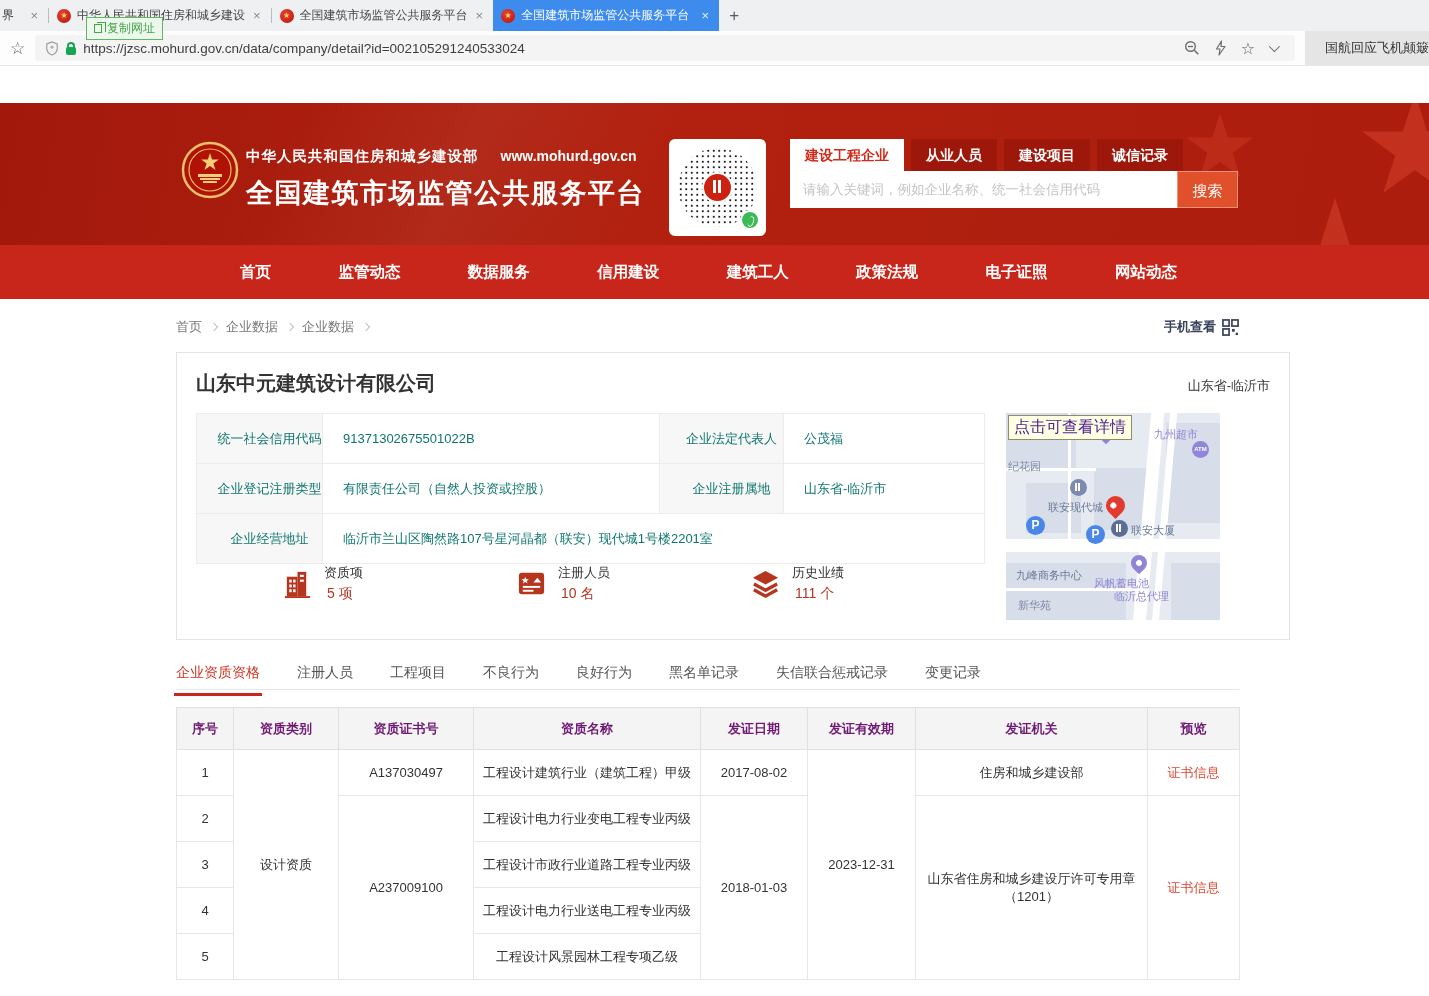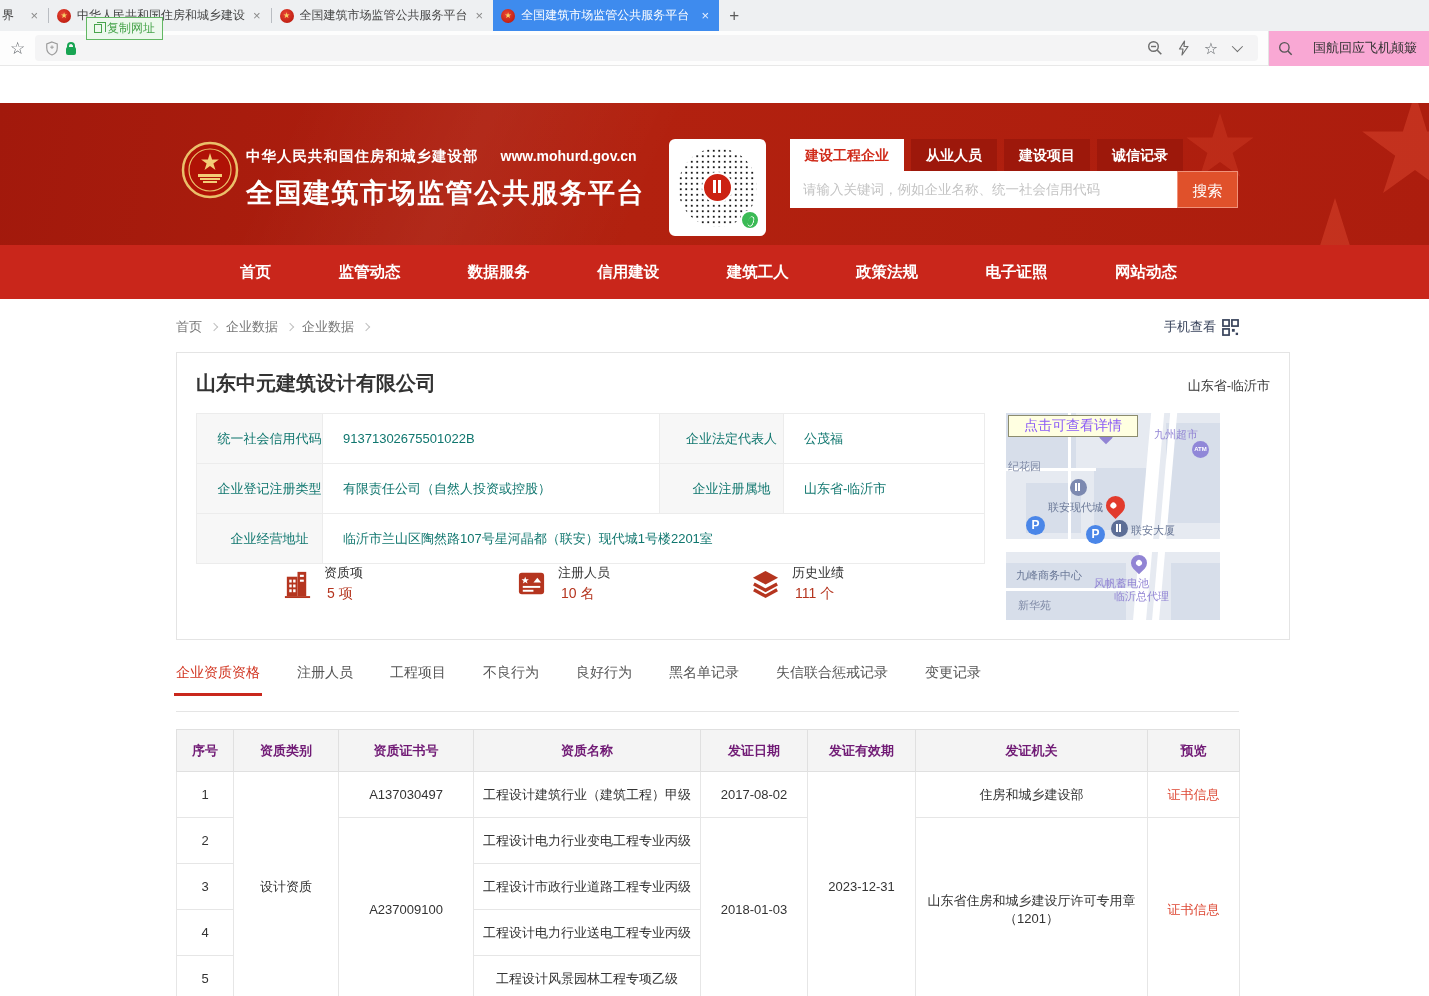--- a/index.html
+++ b/index.html
@@ -27,21 +27,21 @@
   .copyglyph::after { content:""; position:absolute; left:2px; top:-3px; width:8px; height:9px; border:1px solid #47a44b; border-bottom:none; border-left:none; }
 
   .urlbar { height:35px; background:#fdfdfd; border-bottom:1px solid #e8e8e8; display:flex; align-items:center; padding:0 0 0 10px; gap:10px; }
   .bm-star { font-size:17px; color:#5f6368; cursor:pointer; }
   .urlfield { flex:1; height:26px; background:#f4f4f5; border-radius:4px; display:flex; align-items:center; gap:7px; padding:0 10px; cursor:text; }
   .lock { width:10px; height:8px; background:#18a452; border-radius:2px; position:relative; margin-top:5px; flex:0 0 10px;}
   .lock::before { content:""; position:absolute; top:-5px; left:1px; width:4px; height:5px; border:2px solid #18a452; border-bottom:none; border-radius:4px 4px 0 0; }
   .urltext { font-size:13.5px; color:#3f3f3f; white-space:nowrap; overflow:hidden; }
   .url-actions { display:flex; align-items:center; gap:14px; padding-right:8px; }
   .chev { width:8px; height:8px; border-right:1.5px solid #6d6d6d; border-bottom:1.5px solid #6d6d6d; transform:rotate(45deg) translateY(-2px); cursor:pointer; }
-  .qsearch { width:161px; height:35px; border-left:1px solid #e4e4e4; background:#f9a8d4; display:flex; align-items:center; gap:20px; padding:0 9px; cursor:pointer; }
+  .qsearch { width:124px; height:35px; border-left:1px solid #e4e4e4; background:#e5e5e5; display:flex; align-items:center; gap:10px; padding:0 9px; cursor:pointer; }
   .qsearch span { font-size:13px; color:#333; white-space:nowrap; }
   .whitegap { height:37px; background:#fff; }
 
   
   .site-header { position:relative; height:142px; background:linear-gradient(100deg,#a2190c 0%,#b2210f 45%,#ac1d0e 100%); overflow:hidden; }
   .site-header::after { content:""; position:absolute; inset:0;
       background:linear-gradient(115deg, transparent 20%, rgba(255,255,255,0.05) 33%, transparent 46%); pointer-events:none; }
   .hstar { position:absolute; background:rgba(225,75,50,0.45);
       clip-path:polygon(50% 0%,61% 35%,98% 35%,68% 57%,79% 91%,50% 70%,21% 91%,32% 57%,2% 35%,39% 35%); }
   .hstar.s1 { width:160px; height:160px; left:1255px; top:95px; }
@@ -73,21 +73,21 @@
   .sbtn { width:61px; background:#e0512b; color:#fff; font-size:15px; text-align:center; line-height:37px; cursor:pointer; border:1px solid #f0927a; }
 
   
   .mainnav { height:54px; background:#c9261b; display:flex; align-items:center; justify-content:space-between; padding:0 252px 0 240px; }
   .mainnav span { color:#fff; font-size:15.5px; font-weight:bold; cursor:pointer; }
 
   
   .crumbrow { width:1063px; margin:16px 0 0 176px; display:flex; align-items:center; height:24px; }
   .crumb { font-size:13px; color:#777; cursor:pointer; }
   .crumb-sep { width:6px; height:6px; border-top:1px solid #c0c0c0; border-right:1px solid #c0c0c0; transform:rotate(45deg); margin:0 9px; }
-  .crumb-right { margin-left:auto; display:flex; align-items:center; gap:6px; }
+  .crumb-right { margin-left:auto; display:flex; align-items:center; gap:6px;font-weight:bold; }
   .mobileview { font-size:13px; color:#39445c; }
 
   
   .card { width:1114px; margin:13px 0 0 176px; border:1px solid #e4e4e4; background:#fff; padding:17px 19px 19px 19px; height:288px; }
   .cardhead { display:flex; justify-content:space-between; align-items:baseline; }
   .cname { font-size:20px; color:#333; font-weight:bold; }
   .cregion { font-size:13px; color:#333; }
   .cardbody { display:flex; margin-top:16px; gap:22px; }
   .cleft { width:788px; }
   table.info { width:788px; border-collapse:collapse; table-layout:fixed; }
@@ -107,24 +107,24 @@
   .maplabel.purple { color:#9184d4; }
   .maplabel.dark { color:#6a7897; }
   .mpin { position:absolute; width:16px; height:16px; border-radius:50% 50% 50% 0; transform:rotate(-45deg); }
   .mpin::after { content:""; position:absolute; left:5px; top:5px; width:6px; height:6px; border-radius:50%; background:#fff; }
   .mpin.red { background:#e23b2d; width:19px; height:19px; z-index:3; }
   .mpin.purple { background:#9184d4; }
   .pcircle { position:absolute; width:19px; height:19px; border-radius:50%; background:#4a86e8; color:#fff; font-size:12px; font-weight:bold; text-align:center; line-height:19px; }
   .atmcircle { position:absolute; width:17px; height:17px; border-radius:50%; background:#9087d8; color:#fff; font-size:6px; font-weight:bold; text-align:center; line-height:17px; }
   .bldicon { position:absolute; width:17px; height:17px; border-radius:50%; background:#7c89b0; }
   .bldicon::after { content:""; position:absolute; left:5px; top:4px; width:7px; height:8px; background:linear-gradient(90deg,#fff 0 2px,transparent 2px 2.8px,#fff 2.8px 5px,transparent 5px); }
-  .maptip { position:absolute; left:2px; top:2px; z-index:5; background:#ffffe1; border:1px solid #8c8c6e; font-size:14px; color:#8b5cf6; padding:1px 15px; }
-
-  
-  .dtabs { width:1063px; margin:24px 0 0 176px; display:flex; gap:37px; border-bottom:1px solid #e5e5e5; padding-bottom:29px; }
+  .maptip { position:absolute; left:2px; top:2px; z-index:5; background:#ffffe1; border:1px solid #8c8c6e; font-size:16px; color:#4c1d95; padding:1px 5px; }
+
+  
+  .dtabs { width:1063px; margin:24px 0 0 176px; display:flex; gap:37px; border-bottom:1px solid #e5e5e5; padding-bottom:7px; }
   .dtab { font-size:14px; color:#555; cursor:pointer; position:relative; }
   .dtab.active { color:#d13420; }
   .dtab.active::after { content:""; position:absolute; left:-2px; right:-2px; bottom:-14px; height:3px; background:#c9271c; }
 
   
   table.qual { width:1063px; margin:17px 0 0 176px; border-collapse:collapse; table-layout:fixed; }
   table.qual th { background:#f4f4f4; border:1px solid #e0e0e0; font-size:13px; color:#701a75; height:42px; font-weight:bold; }
   table.qual td { border:1px solid #e6e6e6; font-size:13px; color:#333; height:46px; text-align:center; padding:0 8px; }
   .certlink { color:#dd4733; cursor:pointer; }
 
@@ -164,20 +164,21 @@
     </div>
   </div>
   <div class="urlbar">
     <span class="bm-star">☆</span>
     <div class="urlfield">
       <svg class="icn" width="14" height="15" viewBox="0 0 16 17">
         <path d="M8 1 L14 3.2 V8 C14 12.2 11.2 14.8 8 16 C4.8 14.8 2 12.2 2 8 V3.2 Z" fill="none" stroke="#9a9a9a" stroke-width="1.3"></path>
         <path d="M8 5 v4 M6 7 h4" stroke="#9a9a9a" stroke-width="1.1"></path>
       </svg>
       <span class="lock"></span>
+      <span class="urltext">https://jzsc.mohurd.gov.cn/data/company/detail?id=002105291240533024</span>
       <div class="url-actions" style="margin-left:auto;">
         <svg class="icn" width="16" height="16" viewBox="0 0 16 16">
           <circle cx="6.5" cy="6.5" r="4.8" fill="none" stroke="#6d6d6d" stroke-width="1.4"></circle>
           <line x1="4" y1="6.5" x2="9" y2="6.5" stroke="#6d6d6d" stroke-width="1.4"></line>
           <line x1="10.3" y1="10.3" x2="14.3" y2="14.3" stroke="#6d6d6d" stroke-width="1.6"></line>
         </svg>
         <svg class="icn" width="13" height="16" viewBox="0 0 13 16">
           <path d="M7.5 1 L2.5 9 H6 L5 15 L11 6.5 H7 Z" fill="none" stroke="#6d6d6d" stroke-width="1.2" stroke-linejoin="round"></path>
         </svg>
         <span class="bm-star" style="font-size:16px;">☆</span>

